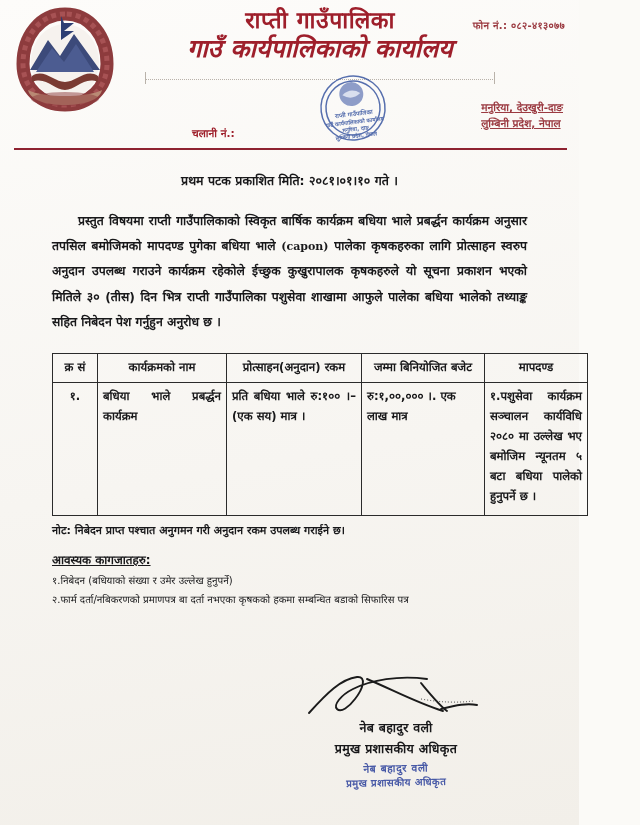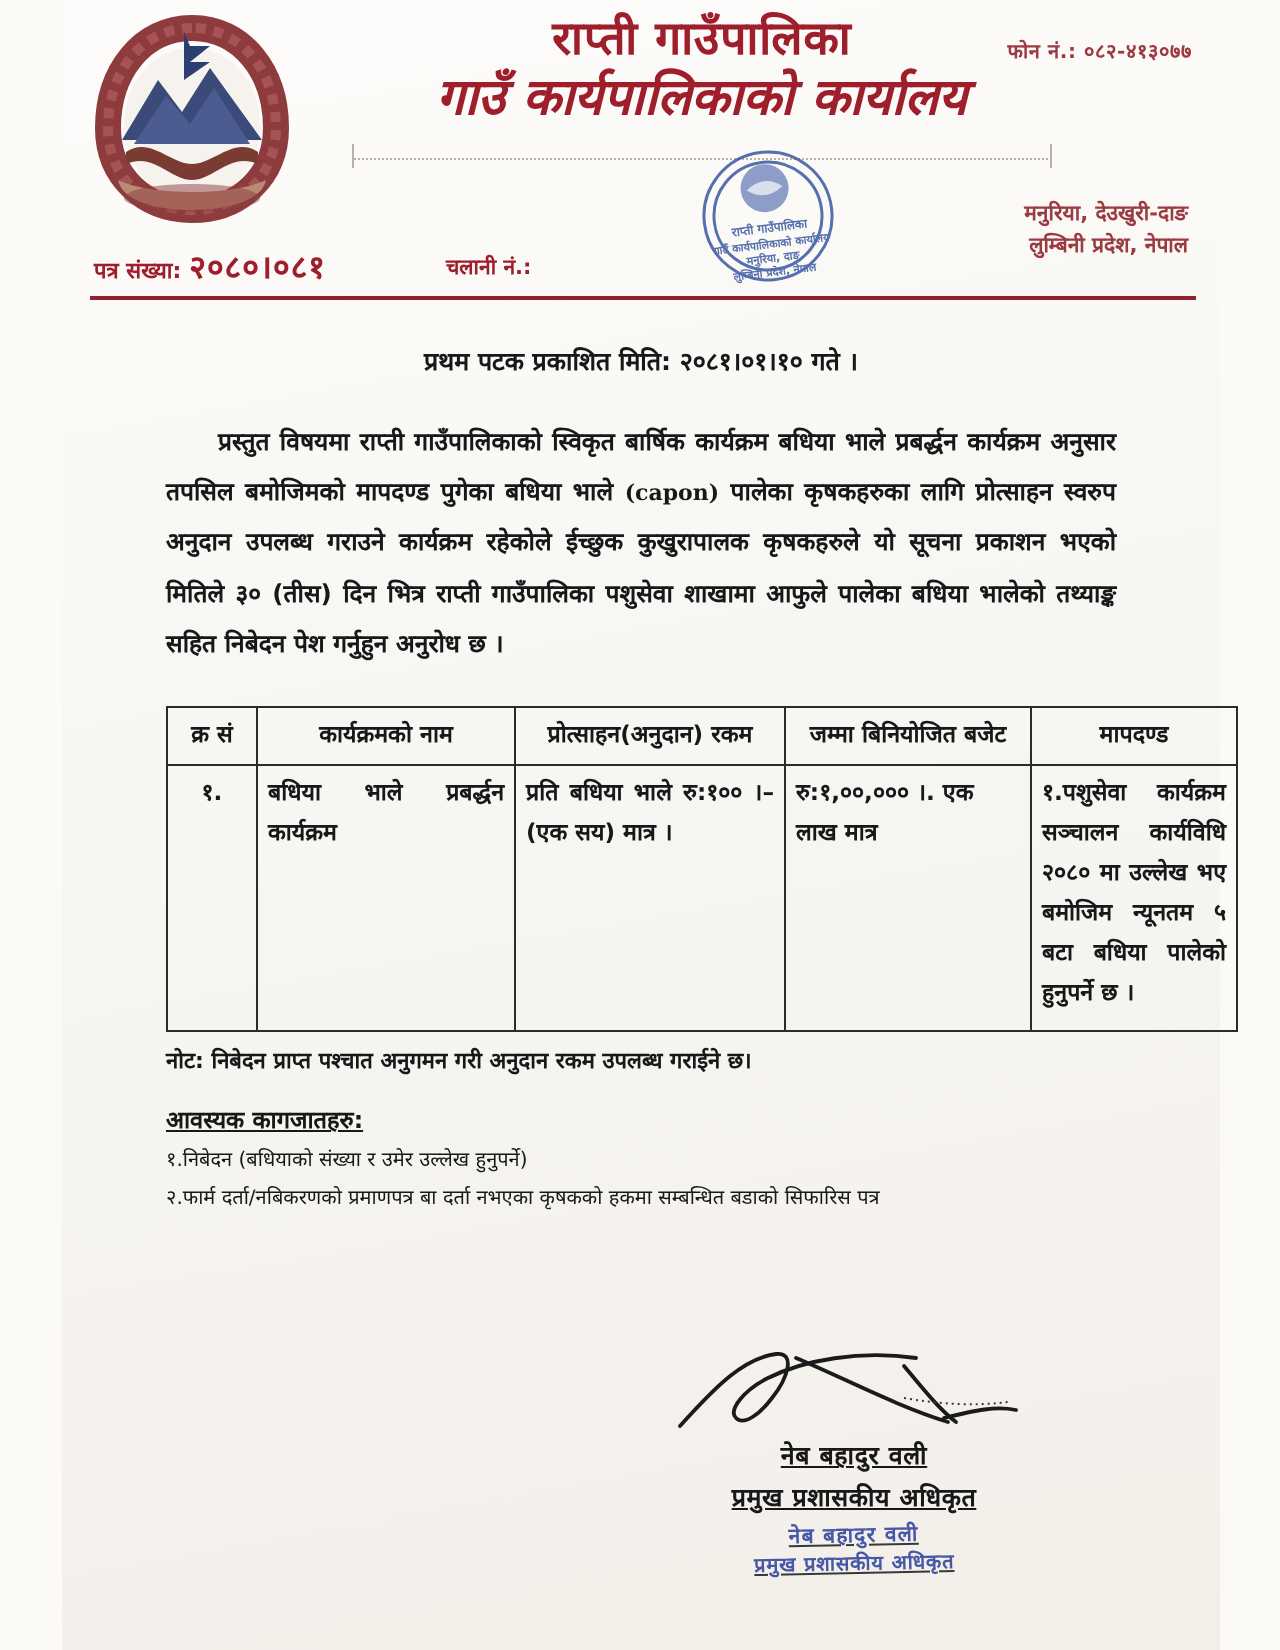--- a/index.html
+++ b/index.html
@@ -7,21 +7,20 @@
     width:640px;height:825px;
     background:#fbfaf7;
     font-family:"DejaVu Sans","Liberation Sans",sans-serif;
     color:#18181a;
     overflow:hidden;
     position:relative;
   }
   .page{
     position:relative;width:579px;height:825px;
     background:linear-gradient(170deg,#fdfcfa 0%,#f7f5f1 55%,#f2efe9 100%);
-    margin-left:31px;
   }
 
   
   .letterhead{position:relative;height:150px;}
   .logo{
     position:absolute;left:14px;top:6px;width:102px;height:108px;
   }
   .org-block{
     position:absolute;left:120px;top:8px;width:400px;text-align:center;
   }
@@ -41,22 +40,22 @@
     content:"";position:absolute;top:-6px;width:1px;height:12px;background:#b9b2aa;
   }
   .dotline:before{left:0;}
   .dotline:after{right:0;}
 
   .phone{
     position:absolute;right:14px;top:18px;font-size:10px;color:#9b3a41;
     font-weight:bold;letter-spacing:.3px;white-space:nowrap;
   }
   .address{
-    position:absolute;right:16px;top:100px;text-align:right;
-    font-size:10.5px;color:#9b3a41;font-weight:bold;line-height:1.5;
+    position:absolute;right:16px;top:100px;text-align:left;
+    font-size:10.5px;color:#9b3a41;font-weight:bold;line-height:1.5;text-decoration:underline;
   }
 
   .letterno{
     position:absolute;left:16px;top:122px;font-size:11px;color:#9e1f2b;
     font-weight:bold;white-space:nowrap;
   }
   .letterno .value{
     font-size:16px;margin-left:4px;letter-spacing:.5px;
     font-family:"DejaVu Sans",sans-serif;
   }
@@ -117,21 +116,21 @@
   .docs-head{
     margin:14px 52px 0 52px;font-size:11.8px;font-weight:bold;
     text-decoration:underline;display:block;width:max-content;
   }
   .docs-list{
     margin:4px 52px 0 52px;font-size:10px;font-weight:400;line-height:1.95;
   }
 
   
   .sign-wrap{
-    position:absolute;right:58px;bottom:34px;width:250px;text-align:center;text-decoration:underline;
+    position:absolute;right:58px;bottom:34px;width:250px;text-align:center;
   }
   .sig-draw{height:44px;margin-bottom:2px;}
   .sig-name{font-size:12.5px;font-weight:bold;letter-spacing:.3px;}
   .sig-post{font-size:12.5px;font-weight:bold;margin-top:4px;letter-spacing:.3px;}
   .stamp{
     margin-top:4px;color:#2a3f9b;font-weight:bold;line-height:1.45;
     transform:rotate(-1.2deg);opacity:.85;
   }
   .stamp .s1{font-size:10.5px;letter-spacing:.6px;}
   .stamp .s2{font-size:10px;letter-spacing:.4px;}
@@ -171,23 +170,20 @@
       <div class="dotline"></div>
     </div>
 
     <div class="phone">फोन नं.: ०८२-४१३०७७</div>
 
     <div class="address">
       <div>मनुरिया, देउखुरी-दाङ</div>
       <div>लुम्बिनी प्रदेश, नेपाल</div>
     </div>
 
-    <div class="letterno">
-      <span>पत्र संख्या:</span><span class="value">२०८०।०८१</span>
-    </div>
     <div class="chalani">चलानी नं.:</div>
 
     <div class="seal">
       <svg viewBox="0 0 122 72" width="122" height="72">
         <g transform="rotate(-7 61 36)" fill="none" stroke="#33519e" stroke-width="1.5">
           <circle cx="61" cy="36" r="32"></circle>
           <circle cx="61" cy="36" r="27"></circle>
         </g>
         <g transform="rotate(-7 61 36)">
           <circle cx="61" cy="22" r="12" fill="#4a63ab" opacity="0.75"></circle>

